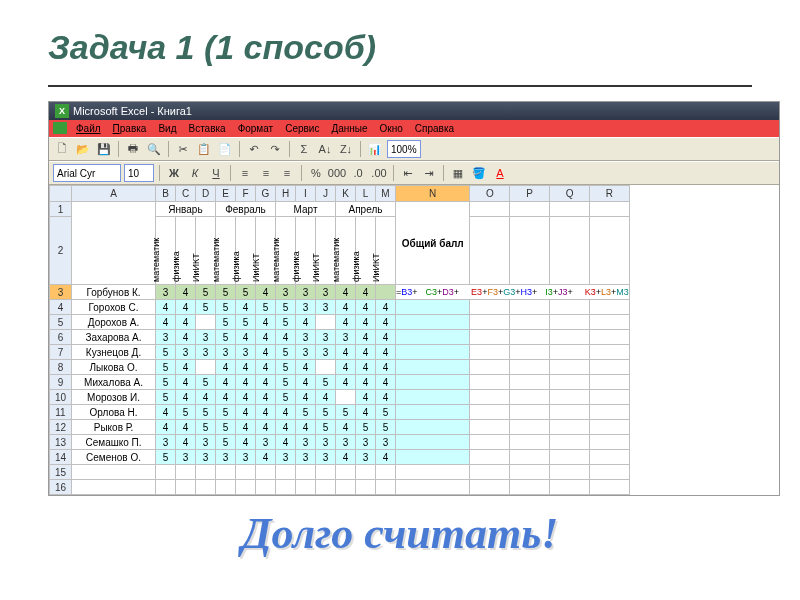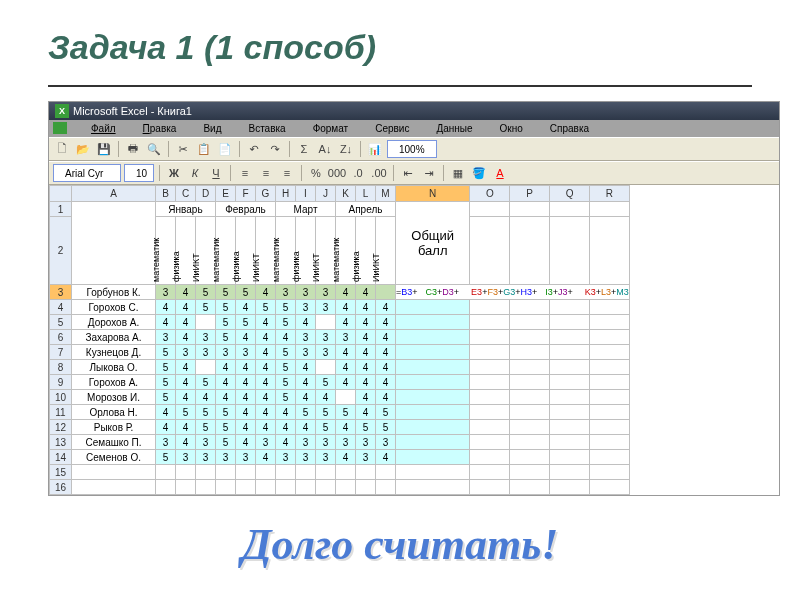--- a/index.html
+++ b/index.html
@@ -2,27 +2,27 @@
 <html><head>
 <meta charset="utf-8">
 <style>
 * { margin: 0; padding: 0; box-sizing: border-box; }
 body { font-family: Arial, sans-serif; background: #fff; width: 800px; height: 600px; overflow: hidden; position: relative; }
 .slide-title { font-size: 34px; font-weight: bold; color: #3a6b5e; padding: 28px 0 8px 48px; font-style: italic; }
 .slide-underline { height: 2px; background: #333; margin: 10px 48px 14px 48px; }
 .excel-window { margin: 0 20px 0 48px; border: 1px solid #999; background: #fff; font-size: 10px; }
 .titlebar { background: linear-gradient(#4a5568,#2d3748); color: #fff; padding: 2px 6px; font-size: 11px; display: flex; align-items: center; gap: 4px; }
 .titlebar .xicon { width: 14px; height: 14px; background: #3a9d3a; display: inline-flex; align-items: center; justify-content: center; font-size: 9px; font-weight: bold; color: #fff; }
-.menubar { background: #a3a3a3; padding: 2px 4px; display: flex; gap: 17px; font-size: 10px; color: #000; }
+.menubar { background: #ef4444; padding: 2px 4px; display: flex; gap: 2px; font-size: 10px; color: #000; }
 .menubar .menu-item { padding: 1px 5px; cursor: default; }
 .menubar .menu-item u { text-decoration: underline; }
 .menubar .xs-icon { width: 14px; height: 12px; background: #3a9d3a; margin-right: 2px; }
 .toolbar { background: #ece9d8; padding: 2px 4px; display: flex; align-items: center; gap: 3px; border-top: 1px solid #fff; border-bottom: 1px solid #aca899; min-height: 22px; }
 .tool-btn { width: 18px; height: 18px; display: inline-flex; align-items: center; justify-content: center; font-size: 11px; color: #444; }
-.tool-combo { background: #fff; border: 1px solid #7a96df; height: 18px; padding: 0 11px; font-size: 10px; display: inline-flex; align-items: center; }
+.tool-combo { background: #fff; border: 1px solid #7a96df; height: 18px; padding: 0 3px; font-size: 10px; display: inline-flex; align-items: center; }
 .tool-sep { width: 1px; height: 16px; background: #aca899; margin: 0 2px; }
 .formula-row { background: #ece9d8; display: flex; align-items: center; padding: 1px 3px; border-bottom: 1px solid #aca899; height: 20px; }
 .name-box { background: #fff; border: 1px solid #7a96df; width: 90px; height: 17px; padding: 0 3px; font-size: 10px; display: flex; align-items: center; }
 .fb-btns { display: flex; gap: 2px; margin: 0 4px; font-size: 11px; }
 .fb-cancel { color: #c00; font-weight: bold; }
 .fb-ok { color: #080; font-weight: bold; }
 .fb-fx { font-style: italic; font-size: 10px; color: #333; }
 .formula-input { flex: 1; background: #fff; border: 1px solid #7a96df; height: 17px; padding: 0 3px; font-size: 10px; display: flex; align-items: center; }
 .grid { border-collapse: collapse; font-size: 10px; background: #fff; }
 .grid th, .grid td { border: 1px solid #c0c0c0; padding: 0; text-align: center; font-weight: normal; }
@@ -36,21 +36,21 @@
 .cell-small { width: 20px; }
 .rotated { height: 68px; width: 20px; position: relative; }
 .rotated span { position: absolute; left: 50%; bottom: 2px; transform: rotate(-90deg) translateY(-50%); transform-origin: left bottom; font-size: 9px; white-space: nowrap; }
 .month-head { font-size: 10px; text-align: center; }
 .filled { background: #ccffff; }
 .sel-row { background: #c5e0b3; }
 .sel-cell { background: #fff; text-align: left; padding: 0 2px; font-size: 9px; }
 .nhead { width: 56px; }
 .ncell { width: 56px; }
 .ohead { width: 30px; }
-.big-callout { position: absolute; bottom: 30px; left: 50%; transform: translateX(-50%); font-size: 44px; font-weight: bold; font-style: italic; color: #4a7bd4; font-family: 'Times New Roman', serif; text-shadow: 2px 2px 0 #ddd; white-space: nowrap; }
+.big-callout { position: absolute; bottom: 41px; left: 50%; transform: translateX(-50%); font-size: 44px; font-weight: bold; font-style: italic; color: #4a7bd4; font-family: 'Times New Roman', serif; text-shadow: 2px 2px 0 #ddd; white-space: nowrap; }
 .formula-colored span { font-family: Arial; }
 .c-b { color: #00f; } .c-g { color: #080; padding-left: 8px; } .c-p { color: #808; } .c-r { color: #c00; padding-left: 12px; } .c-o { color: #c60; } .c-t { color: #088; }
 </style>
 </head>
 <body>
 
 <div class="slide-title">Задача 1 (1 способ)</div>
 <div class="slide-underline"></div>
 
 <div class="excel-window">
@@ -148,21 +148,21 @@
           <th class="col-head ohead">Q</th>
           <th class="col-head ohead">R</th>
         </tr>
         <tr>
           <th class="row-head">1</th>
           <td class="cell cell-name" rowspan="2"></td>
           <td class="cell month-head" colspan="3">Январь</td>
           <td class="cell month-head" colspan="3">Февраль</td>
           <td class="cell month-head" colspan="3">Март</td>
           <td class="cell month-head" colspan="3">Апрель</td>
-          <td class="cell ncell" rowspan="2" style="font-size:13px;font-weight:normal">Общий балл</td>
+          <td class="cell ncell" rowspan="2" style="font-size:10px;font-weight:bold">Общий балл</td>
           <td class="cell ohead"></td>
           <td class="cell ohead"></td>
           <td class="cell ohead"></td>
           <td class="cell ohead"></td>
         </tr>
         <tr>
           <th class="row-head">2</th>
           <td class="rotated">
             <span>математик</span>
           </td>
@@ -321,21 +321,21 @@
           <td class="cell cell-small filled">4</td>
           <td class="cell cell-small filled">4</td>
           <td class="cell ncell filled"></td>
           <td class="cell ohead"></td>
           <td class="cell ohead"></td>
           <td class="cell ohead"></td>
           <td class="cell ohead"></td>
         </tr>
         <tr>
           <th class="row-head">9</th>
-          <td class="cell cell-name">Горохов А.</td>
+          <td class="cell cell-name">Михалова А.</td>
           <td class="cell cell-small filled">5</td>
           <td class="cell cell-small filled">4</td>
           <td class="cell cell-small filled">5</td>
           <td class="cell cell-small filled">4</td>
           <td class="cell cell-small filled">4</td>
           <td class="cell cell-small filled">4</td>
           <td class="cell cell-small filled">5</td>
           <td class="cell cell-small filled">4</td>
           <td class="cell cell-small filled">5</td>
           <td class="cell cell-small filled">4</td>

